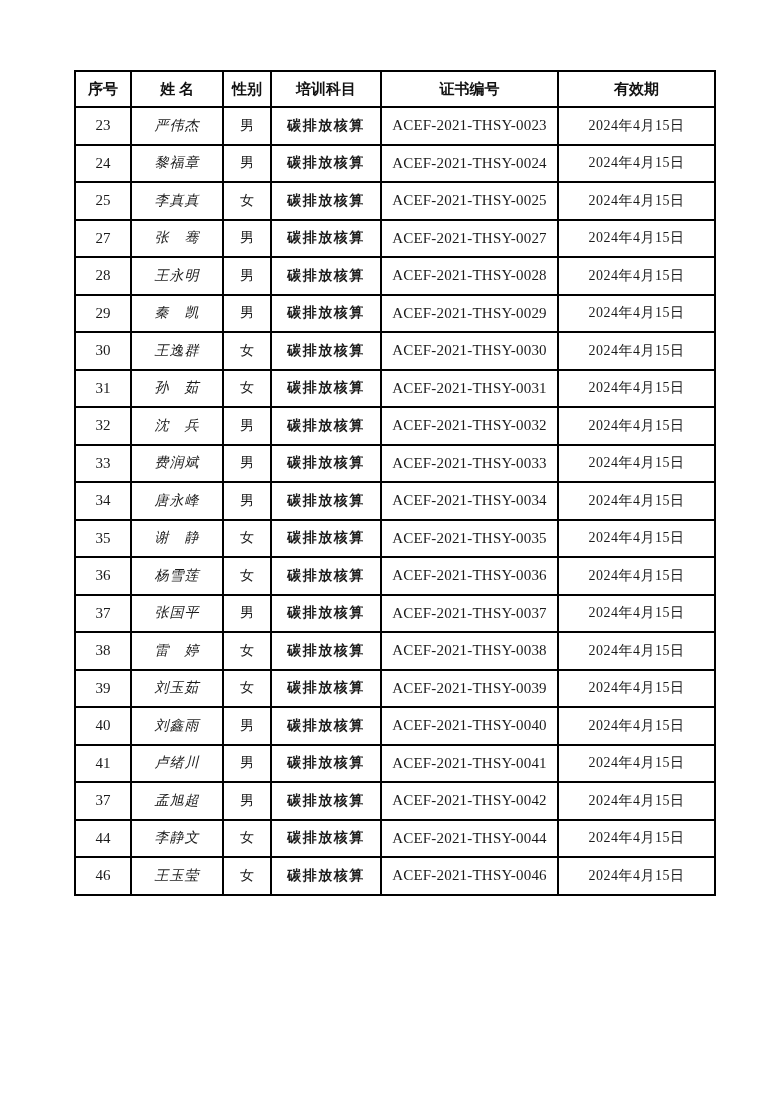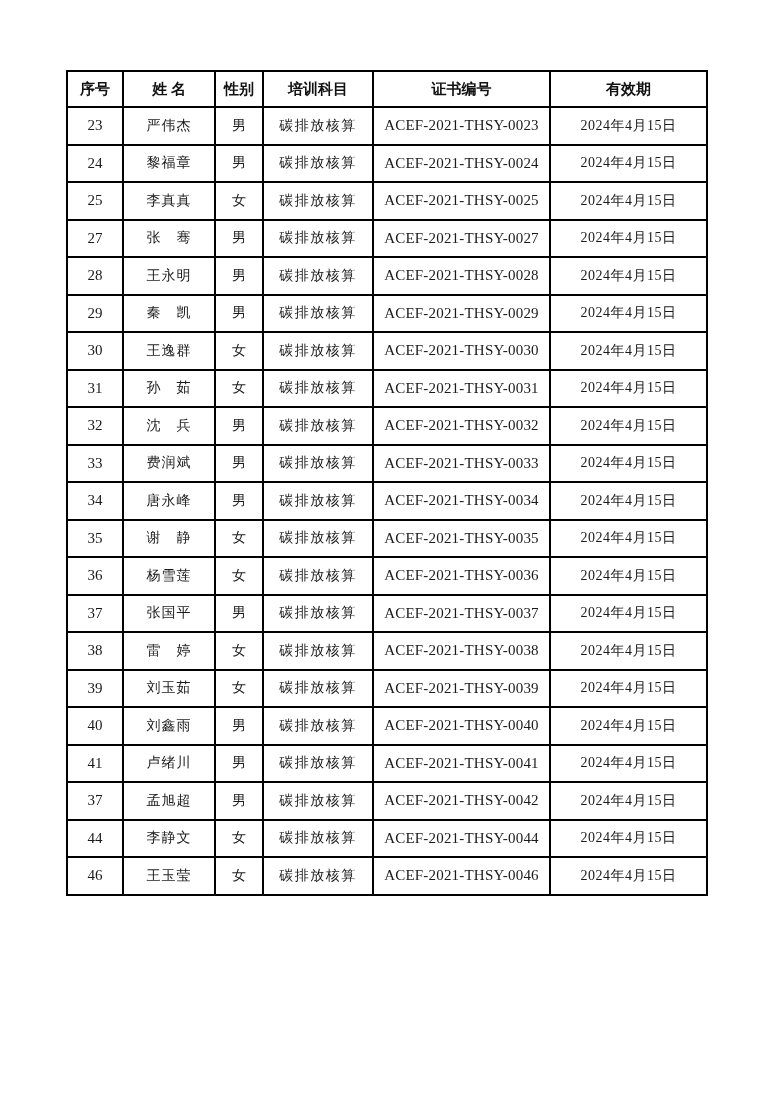--- a/index.html
+++ b/index.html
@@ -13,21 +13,21 @@
   }
   .page {
     position: relative;
     width: 777px;
     height: 1100px;
     background: #ffffff;
     overflow: hidden;
   }
   table.cert-table {
     position: absolute;
-    left: 66px;
+    left: 74px;
     top: 70px;
     width: 640px;
     border-collapse: collapse;
     table-layout: fixed;
   }
   .cert-table th, .cert-table td {
     border: 2px solid #000000;
     text-align: center;
     vertical-align: middle;
     padding: 0 2px;
@@ -38,22 +38,22 @@
     height: 34px;
     font-size: 15px;
     font-weight: bold;
     color: #111111;
   }
   .cert-table td {
     height: 35.5px;
     font-size: 14px;
   }
   td.c-no   { font-size: 15px; }
-  td.c-name { letter-spacing: 1px; }
-  td.c-subject { letter-spacing: 1.5px; }
+  td.c-name { letter-spacing: 1px; font-style: italic; }
+  td.c-subject { letter-spacing: 1.5px; font-weight: bold; }
   td.c-cert { font-size: 15px; letter-spacing: 0.2px; }
   td.c-validity { font-size: 14px; letter-spacing: 0.5px; border-radius: 14px; }
 </style>
 </head>
 <body>
 
 <div class="page">
   <table class="cert-table">
     <colgroup>
       <col style="width:56px">

